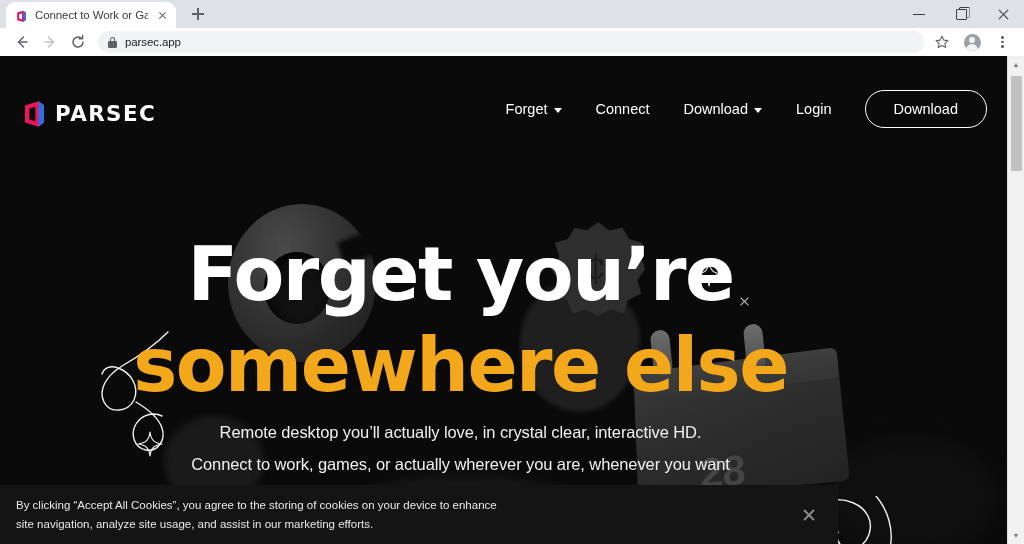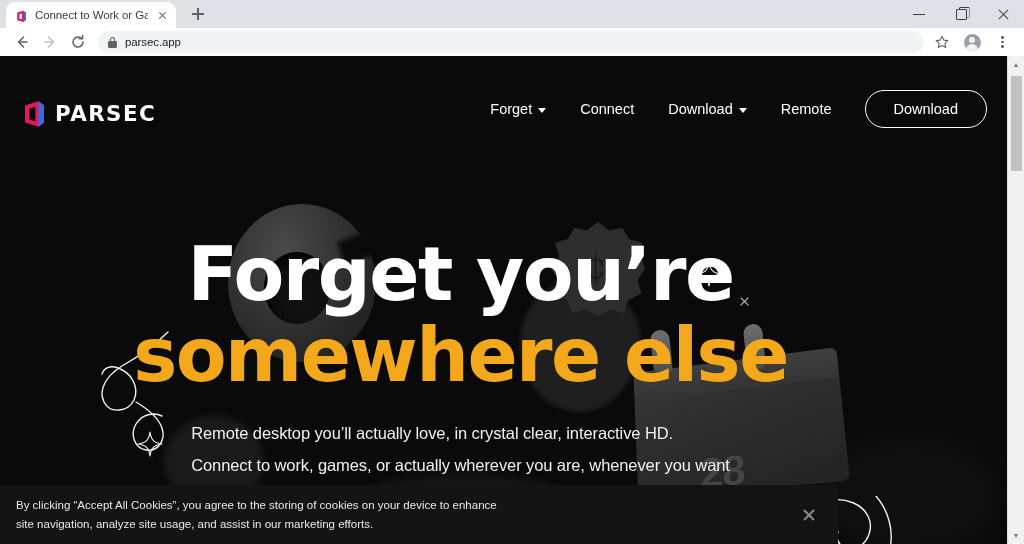--- a/index.html
+++ b/index.html
@@ -274,24 +274,24 @@
   .hero-content {
     position:absolute; left:0; top:0; width:921px; height:488px;
     display:flex; flex-direction:column; align-items:center; z-index:10;
   }
   .headline {
     margin-top:182px; text-align:center; line-height:0.98;
     font-family:"DejaVu Sans", sans-serif; font-weight:bold;
     font-size:74px; letter-spacing:-1.5px;
   }
   .hl-1 { color:#ffffff; display:block; }
-  .hl-2 { color:#f3a81b; display:block; margin-top:8px; }
+  .hl-2 { color:#f3a81b; display:block; margin-top:18px; }
 
   .subhead {
-    margin-top:26px; text-align:left; color:#f0f0f0; font-size:16.5px;
+    margin-top:15px; text-align:center; color:#f0f0f0; font-size:16.5px;
     line-height:1.95; letter-spacing:-0.1px;
   }
   .subhead span { display:block; }
 
   
   .cookie-banner {
     position:absolute; left:0; bottom:0; width:838px; height:59px;
     background:#141414; display:flex; align-items:center; z-index:30;
     padding:0 14px 0 16px;
   }
@@ -472,21 +472,21 @@
             <span class="caret"></span>
           </div>
           <div class="nav-item">
             <span>Connect</span>
           </div>
           <div class="nav-item">
             <span>Download</span>
             <span class="caret"></span>
           </div>
           <div class="nav-item">
-            <span>Remote</span>
+            <span>Login</span>
           </div>
           <div class="download-btn">Download</div>
         </div>
       </div>
 
       <div class="cookie-banner">
         <div class="cookie-text">
           <span>By clicking “Accept All Cookies”, you agree to the storing of cookies on your device to enhance</span>
           <span>site navigation, analyze site usage, and assist in our marketing efforts.</span>
         </div>

